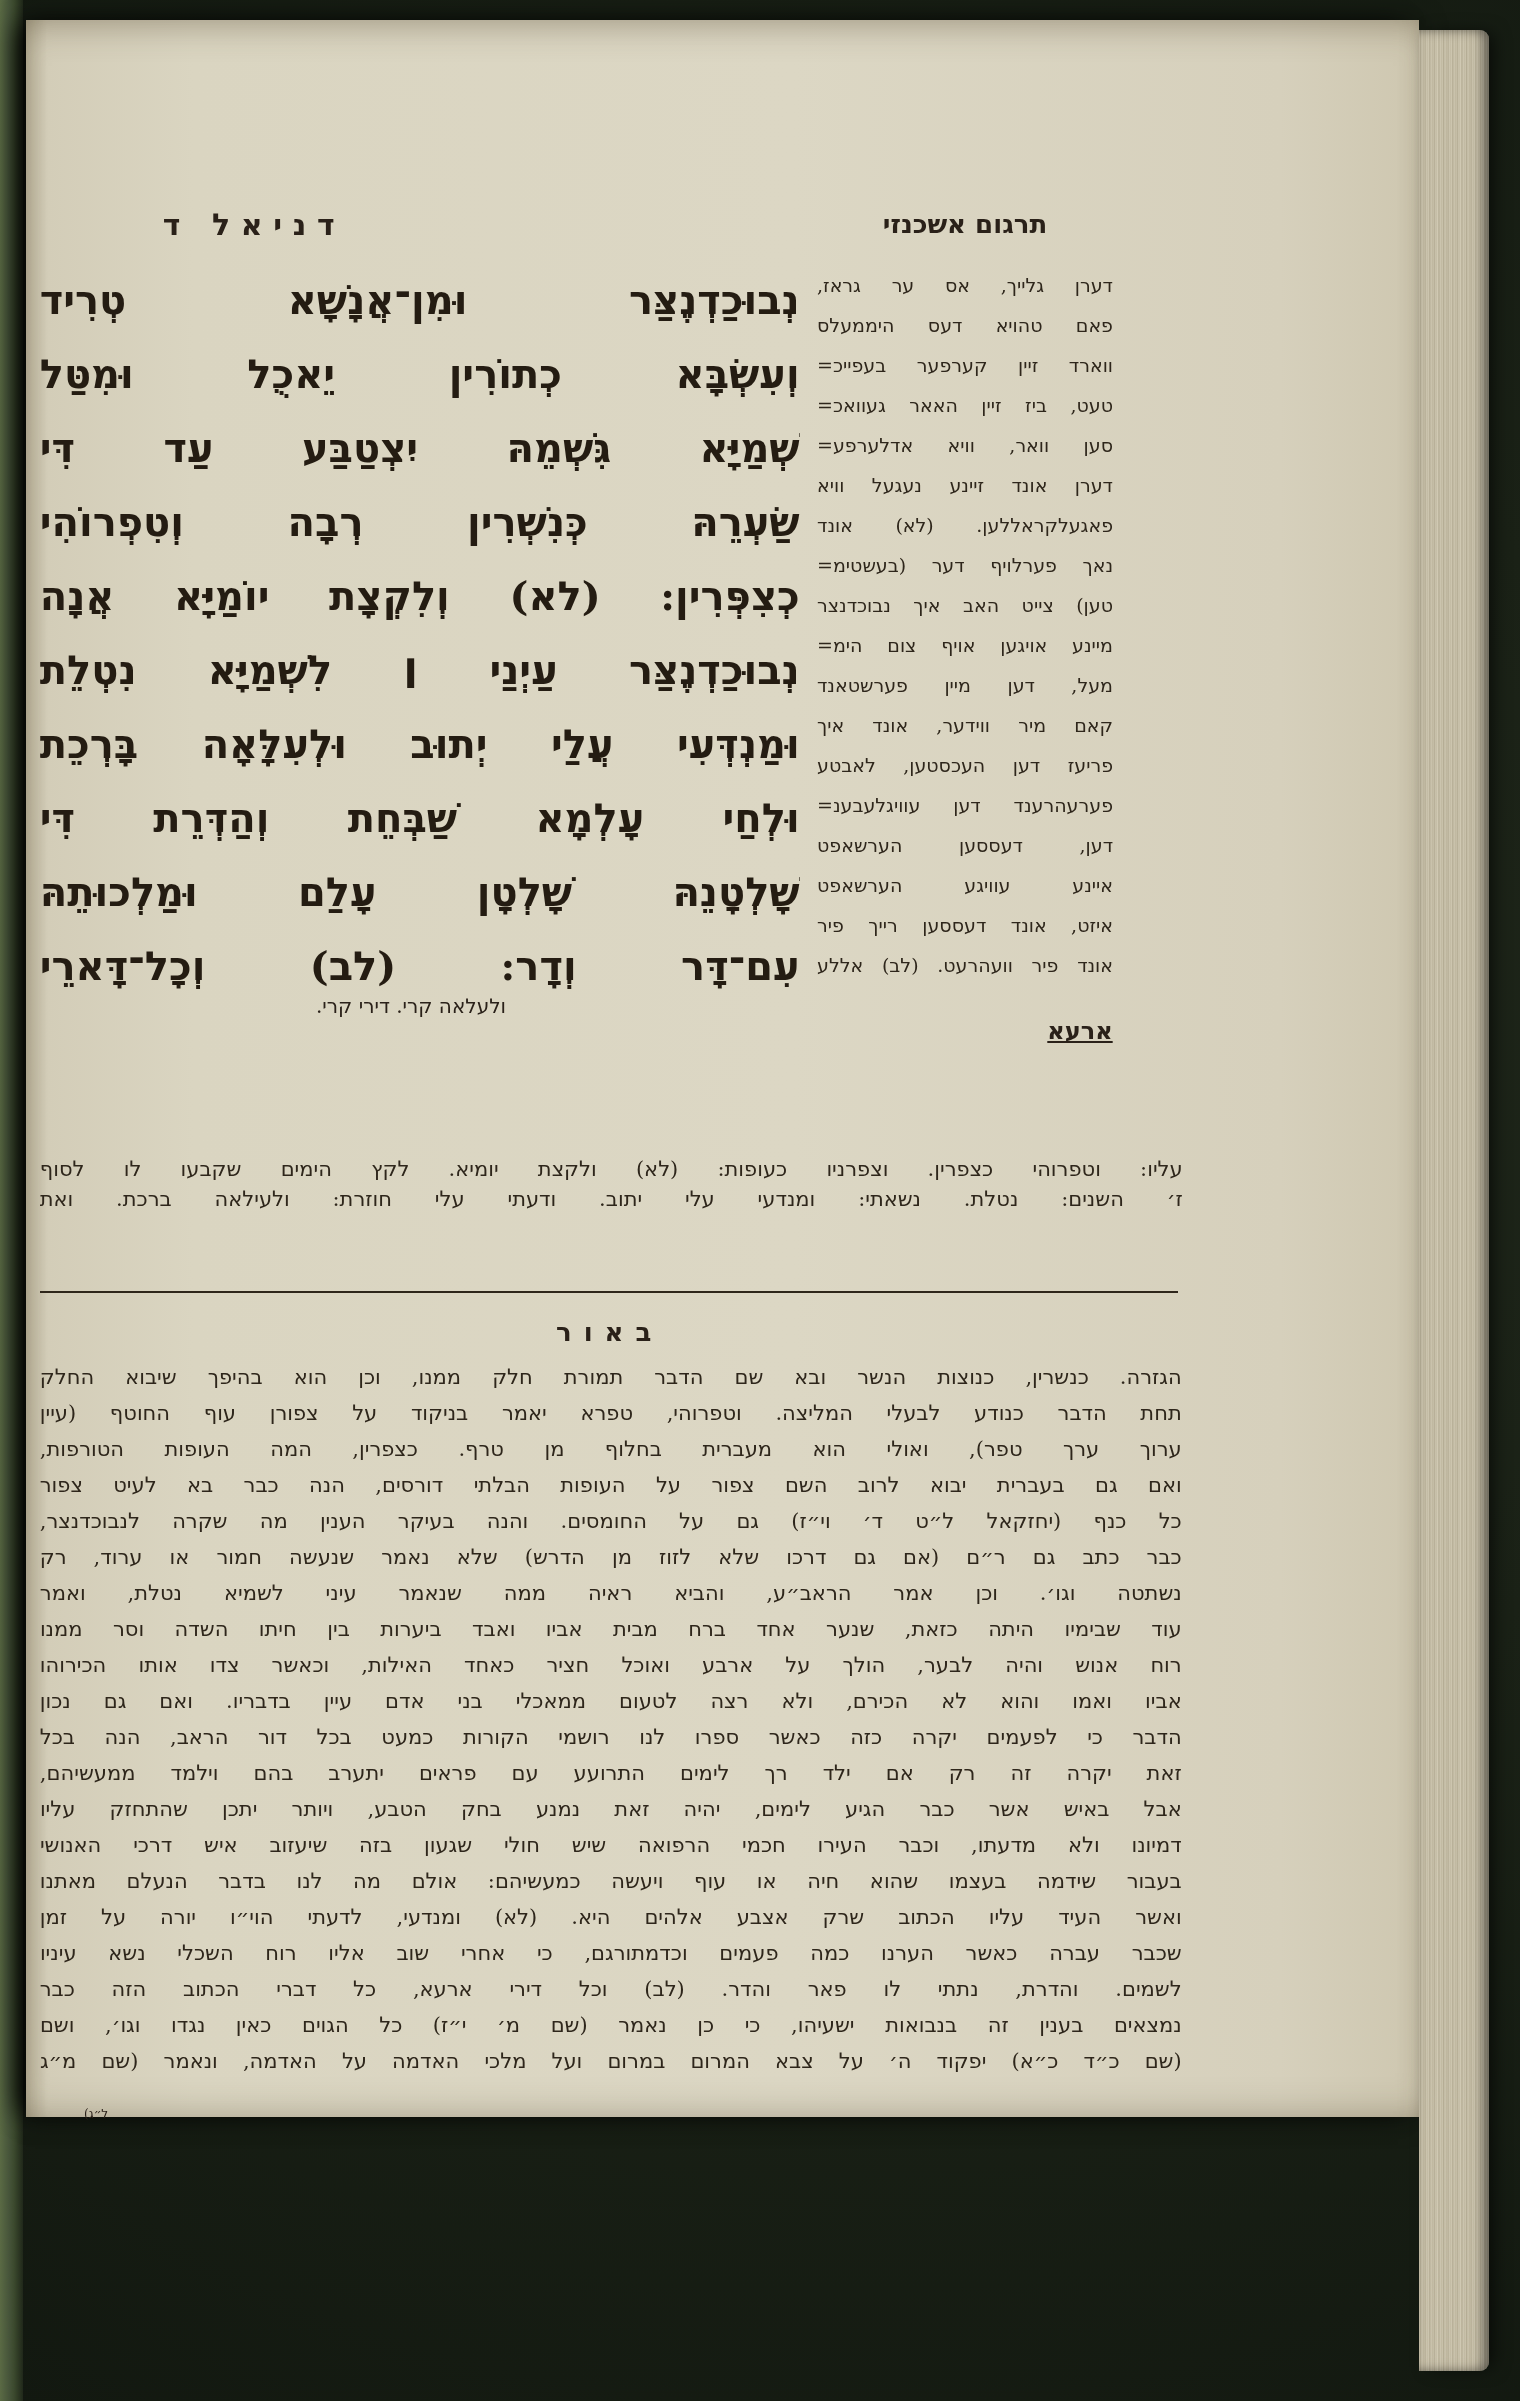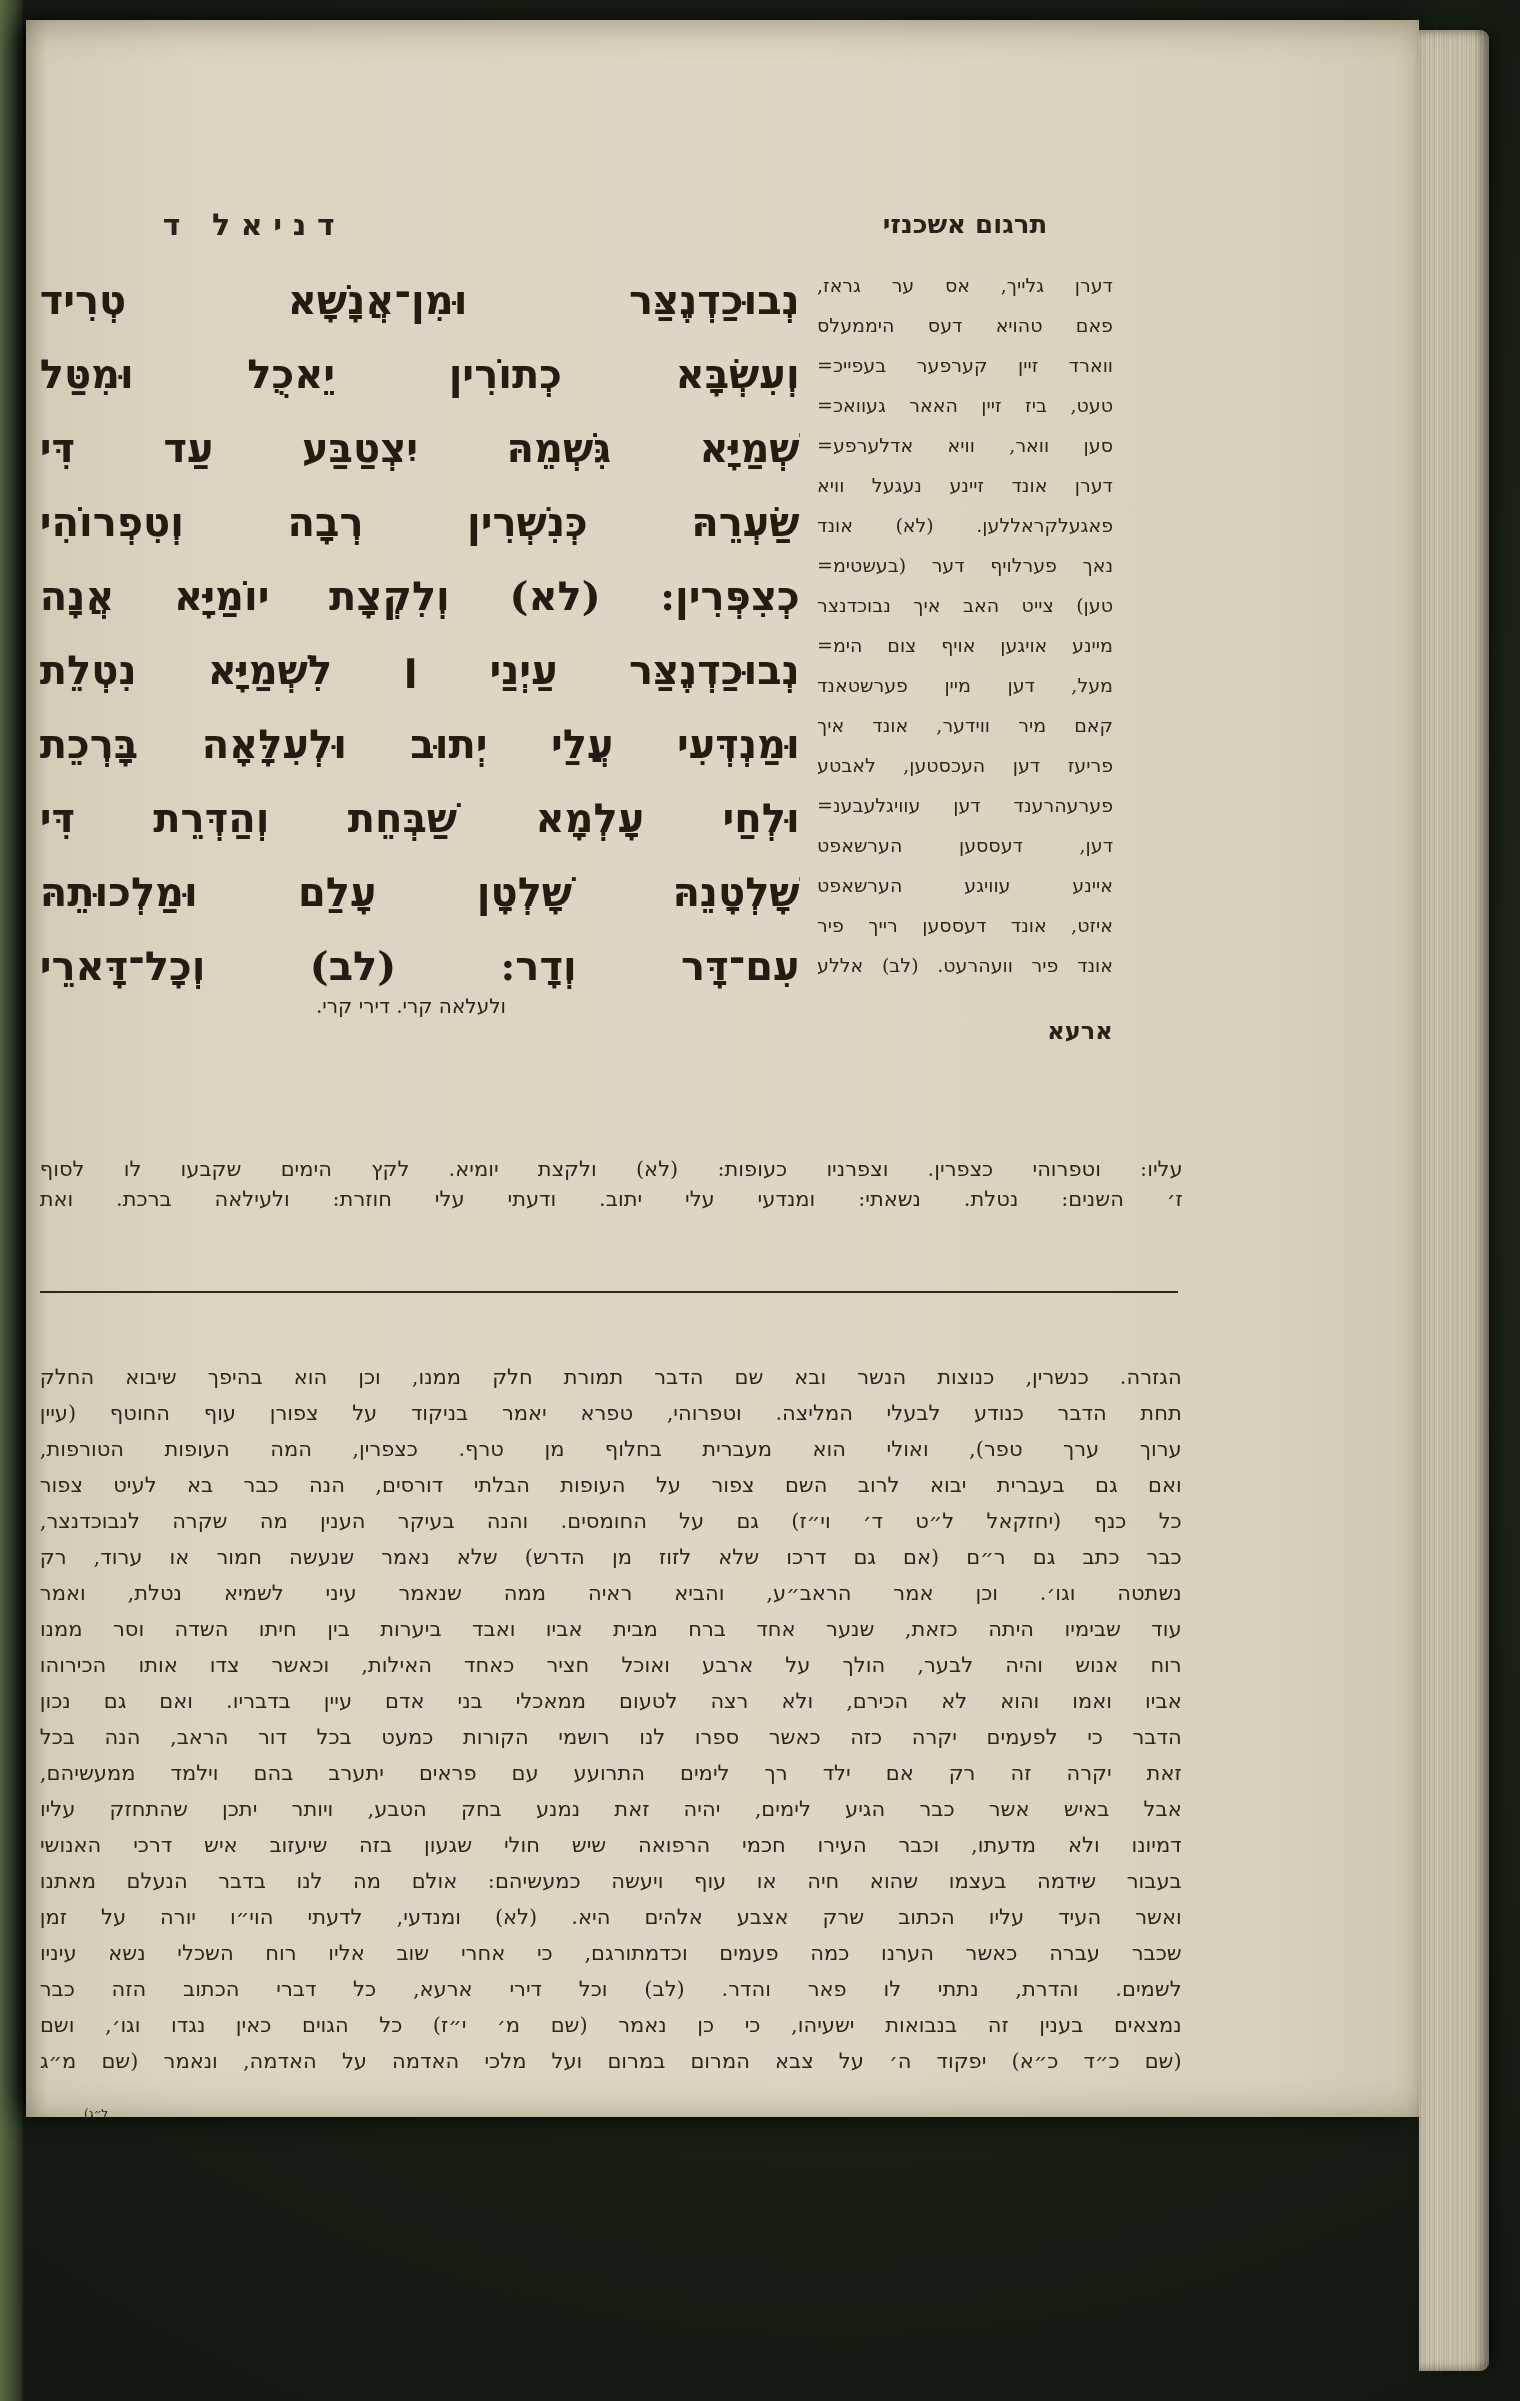--- a/index.html
+++ b/index.html
@@ -48,21 +48,21 @@
   .rashi-block .jline{height:30px;font-size:21px;color:#2e261b;}
   
   .biur-block{left:13.7px;top:1339px;width:1142px;}
   .biur-block .jline{height:36px;font-size:21px;color:#2e261b;}
   .divider{left:13.7px;top:1271px;width:1138px;height:2.3px;background:#2e261a;}
   .daniel-header{left:114px;top:187px;width:228px;font-size:30px;letter-spacing:10.6px;}
   .targum-header{left:791px;top:189px;width:296px;font-size:26px;}
   .rashi-header{left:13.7px;top:1078px;width:1140px;font-size:26px;letter-spacing:7.6px;}
   .biur-header{left:13.7px;top:1297px;width:1140px;font-size:26px;letter-spacing:12px;}
   .qere-note{left:254px;top:974px;font-size:20px;white-space:nowrap;margin-left:36px;}
-  .catchword-arah{left:1012px;top:996px;width:84px;font-size:24px;font-weight:bold;text-align:center;}
+  .catchword-arah{left:1012px;top:996px;width:84px;font-size:24px;font-weight:bold;text-align:center;text-decoration:underline;}
   .catchword-biur{left:58px;top:2087px;font-size:12px;white-space:nowrap;}
 </style>
 </head>
 <body>
 
 <div class="scene">
 
   <div class="cover-left"></div>
 
   <div class="page">
@@ -286,20 +286,21 @@
           <span class="w">עלי</span>
           <span class="w">חוזרת:</span>
           <span class="w">ולעילאה</span>
           <span class="w">ברכת.</span>
           <span class="w">ואת</span>
         </div>
       </div>
 
     <div class="abs divider"></div>
 
+    <div class="abs hdr biur-header">באור</div>
 
     <div class="abs jblock biur-block">
         <div class="jline">
           <span class="w">הגזרה.</span>
           <span class="w">כנשרין,</span>
           <span class="w">כנוצות</span>
           <span class="w">הנשר</span>
           <span class="w">ובא</span>
           <span class="w">שם</span>
           <span class="w">הדבר</span>

